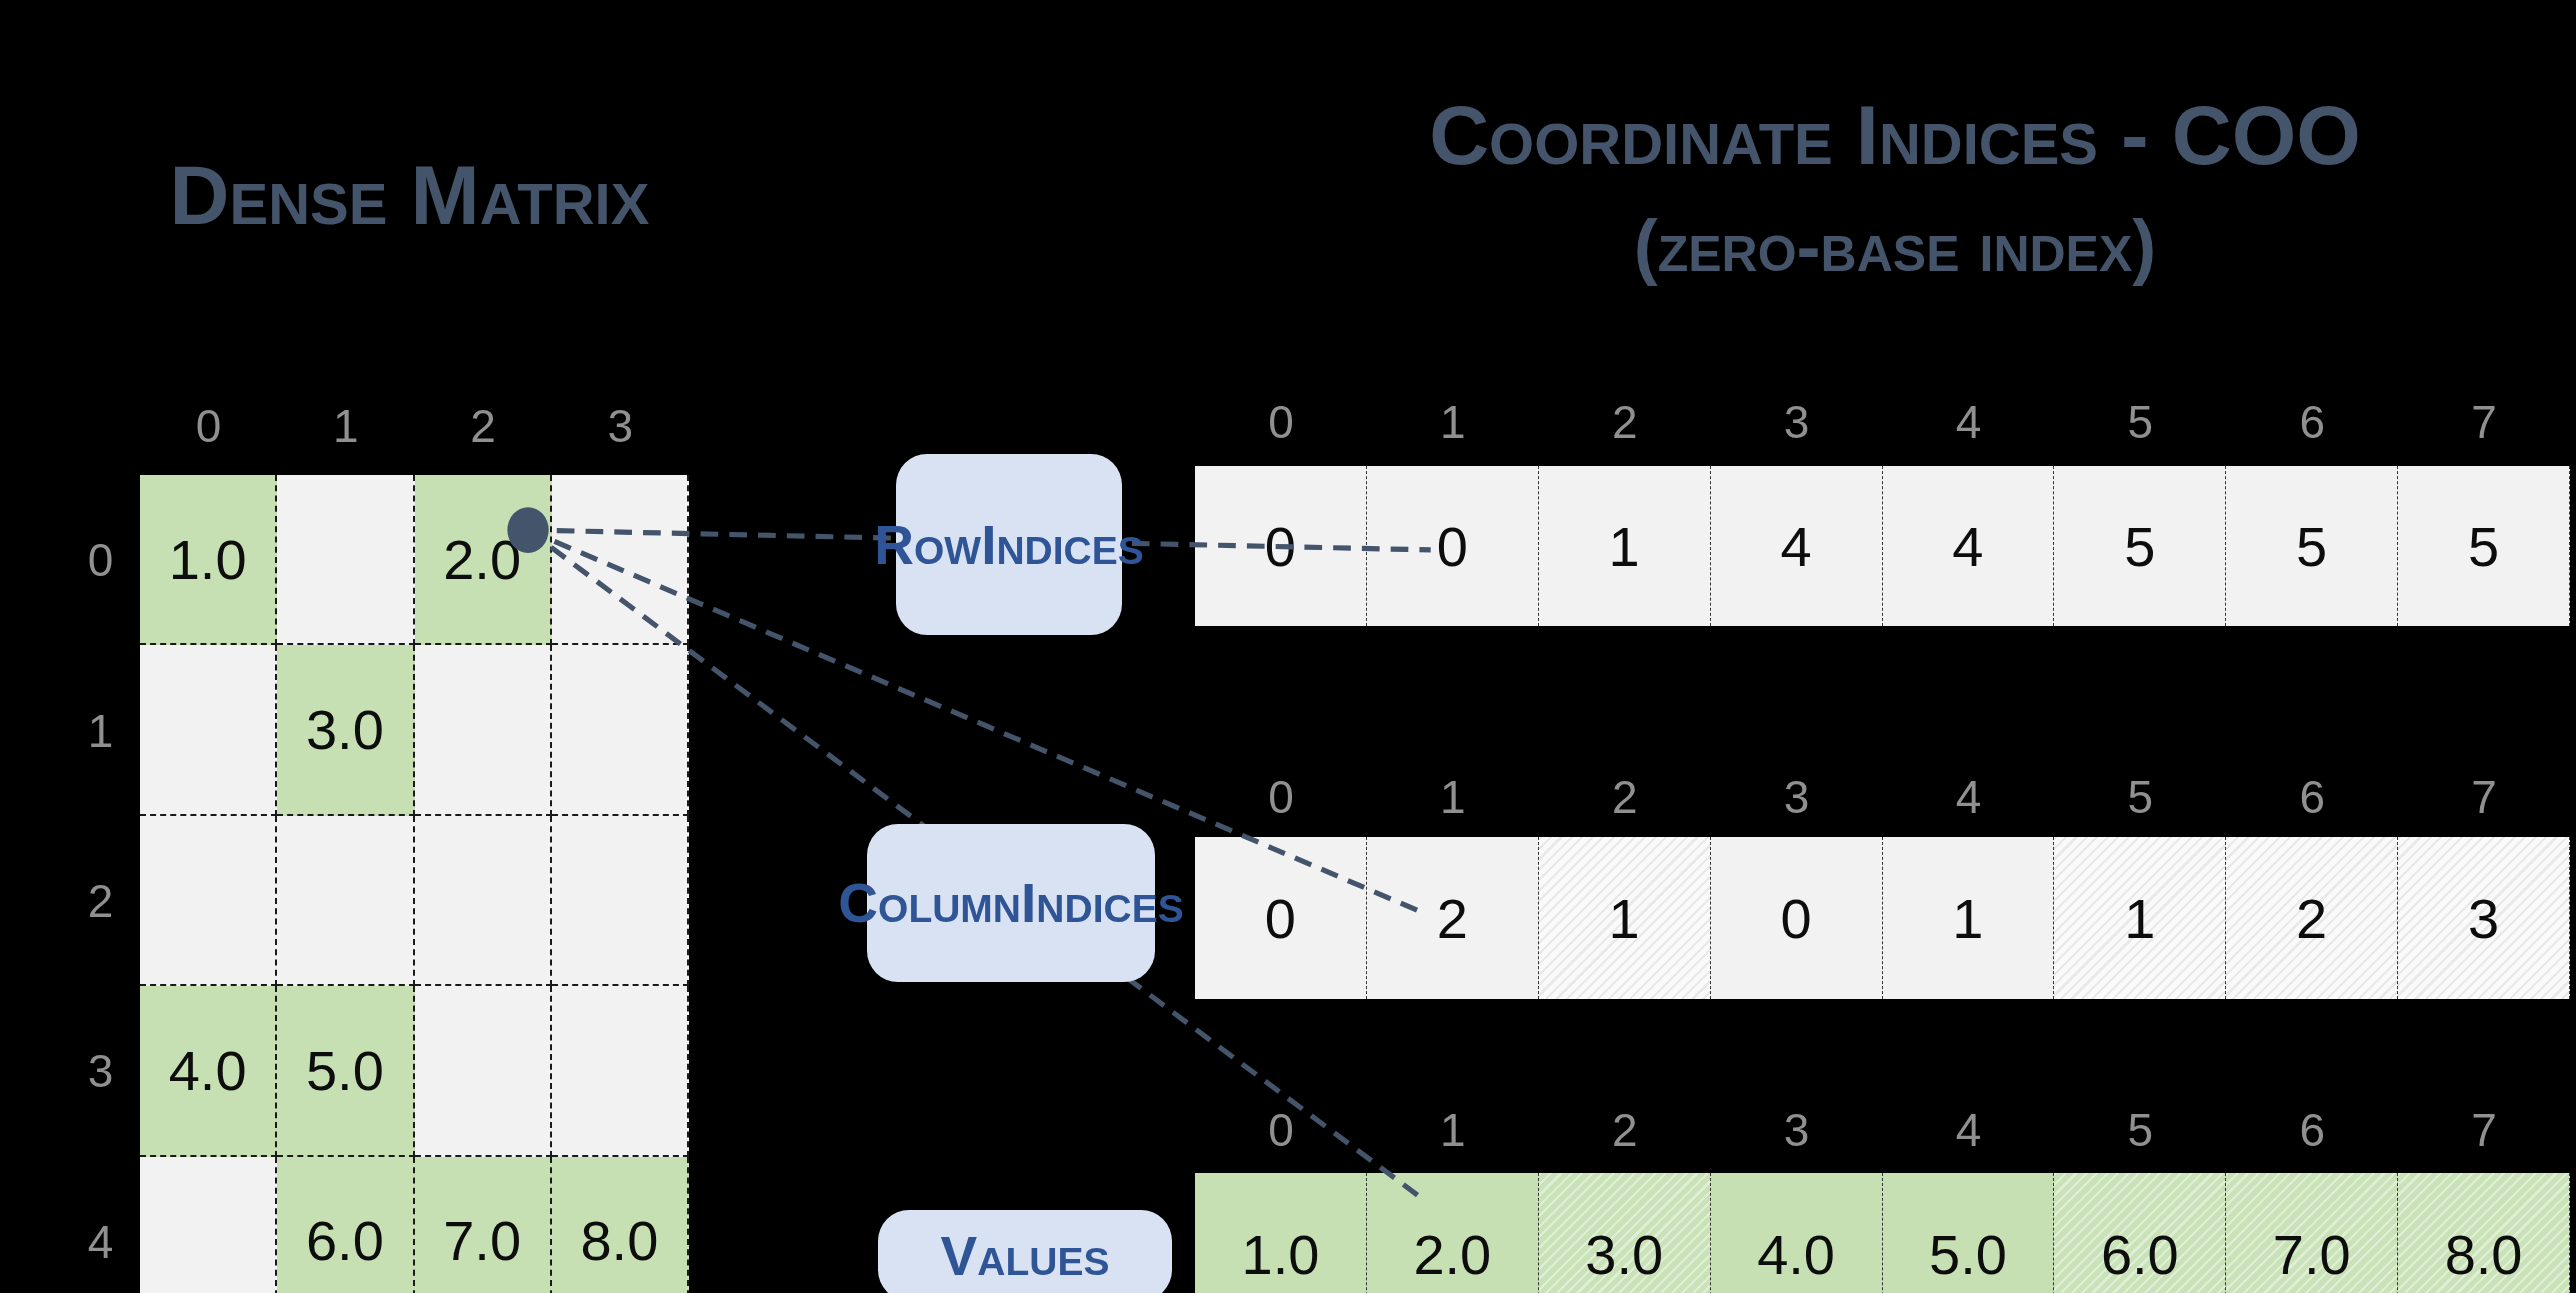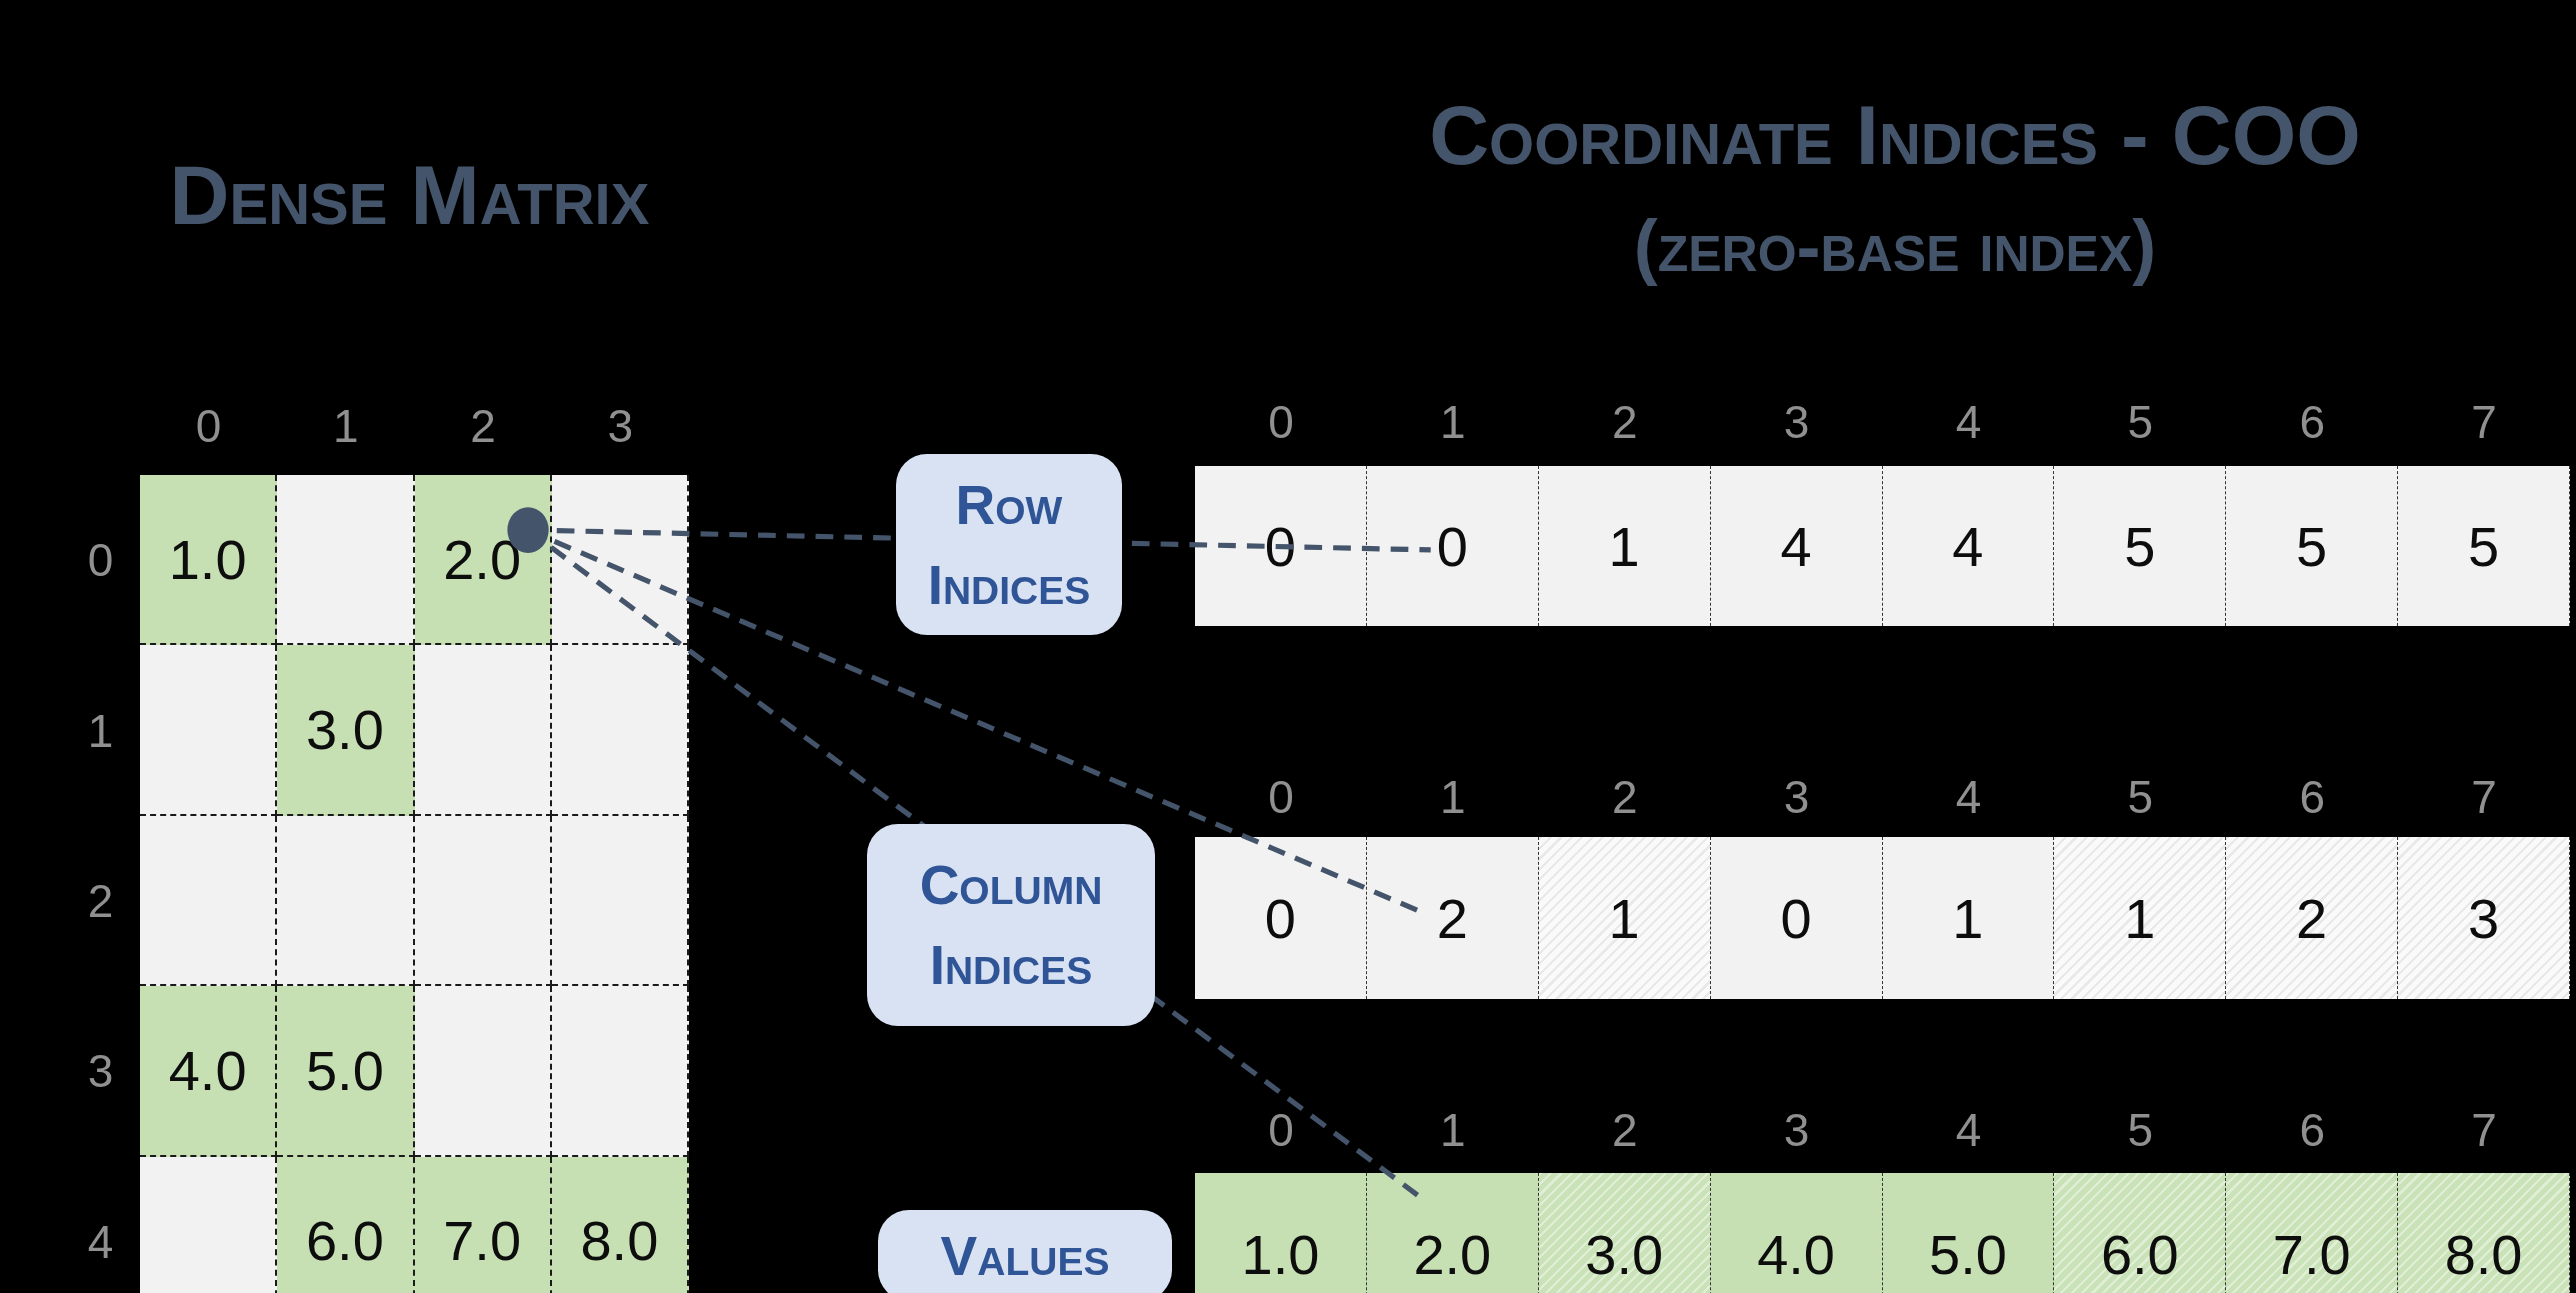--- a/index.html
+++ b/index.html
@@ -42,24 +42,24 @@
   .acell.green.hatch{background-color:var(--green);
     background-image:repeating-linear-gradient(135deg,
       rgba(255,255,255,0.45) 0 2.2px,rgba(255,255,255,0.05) 2.2px 7.4px);}
 
   
   #overlay{position:absolute;inset:0;z-index:5;pointer-events:none;}
 
   
   .callout{position:absolute;z-index:10;background:var(--callout-bg);border-radius:31px;
     color:var(--callout-text);font-weight:bold;font-variant:small-caps;font-size:55px;
-    line-height:80px;display:flex;flex-direction:column;align-items:center;justify-content:center;
+    line-height:80px;display:flex;flex-direction:row;align-items:center;justify-content:center;
     text-align:center;}
   #lbl-row{left:896px;top:408px;width:226px;height:181px;}
-  #lbl-col{left:867px;top:778px;width:288px;height:202px;}
+  #lbl-col{left:867px;top:778px;width:288px;height:158px;}
   #lbl-val{left:878px;top:1164px;width:294px;height:91px;}
 </style>
 </head>
 <body style="--bg: #000000; --title: #44546A; --green: #C6E0B4; --cellgray: #F2F2F2; --callout-bg: #D9E2F3; --callout-text: #2F5597; --connector: #44546A; --hdr: #909090;">
 
 <div class="stage">
 
   <div id="title-left" class="title">Dense Matrix</div>
 
   <div id="title-right" class="title">

